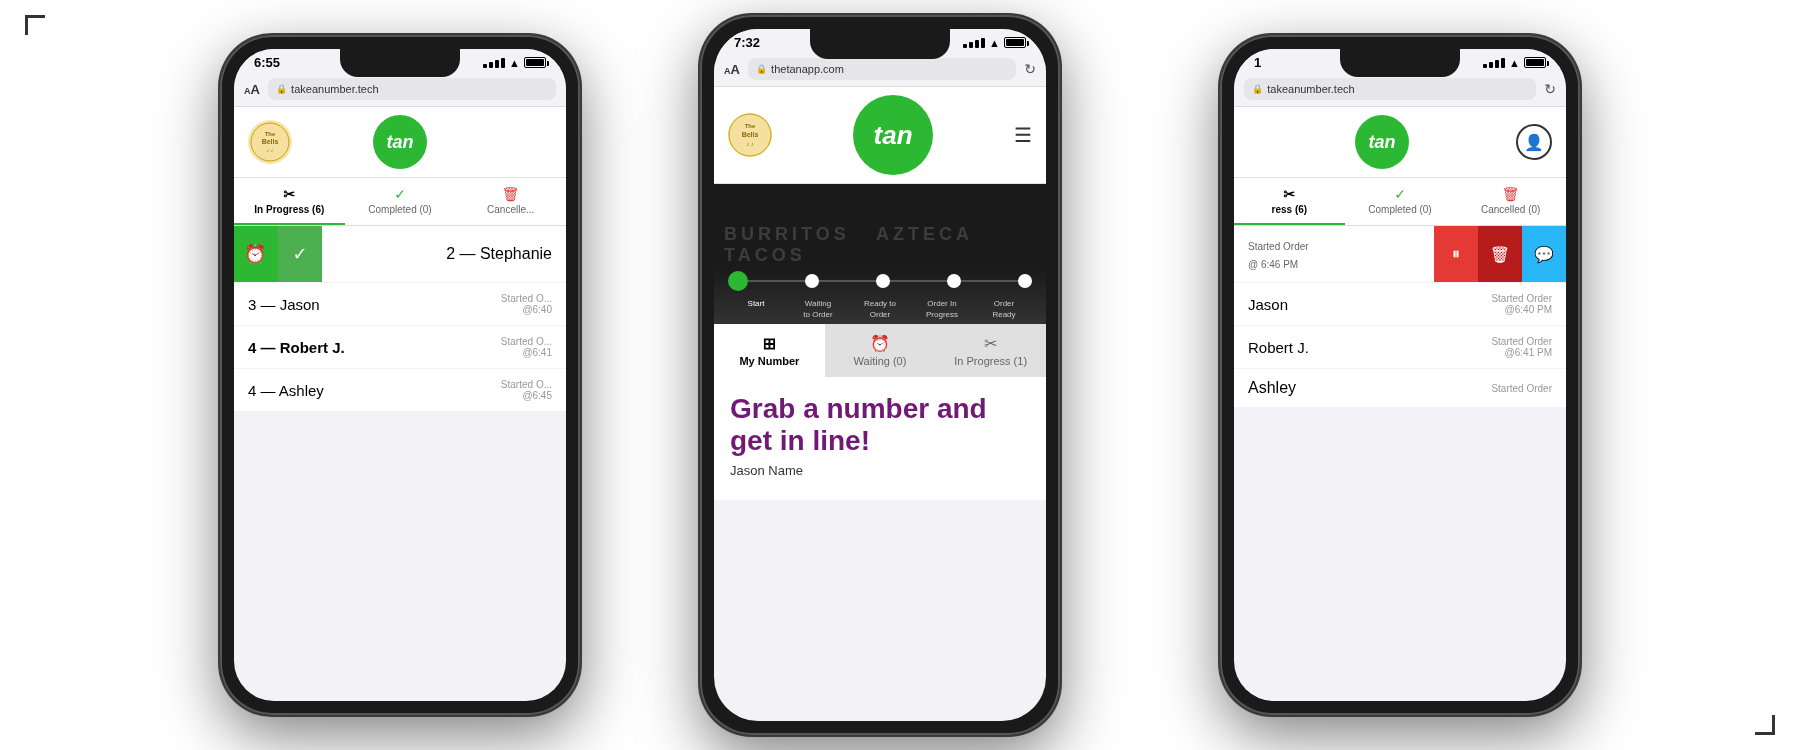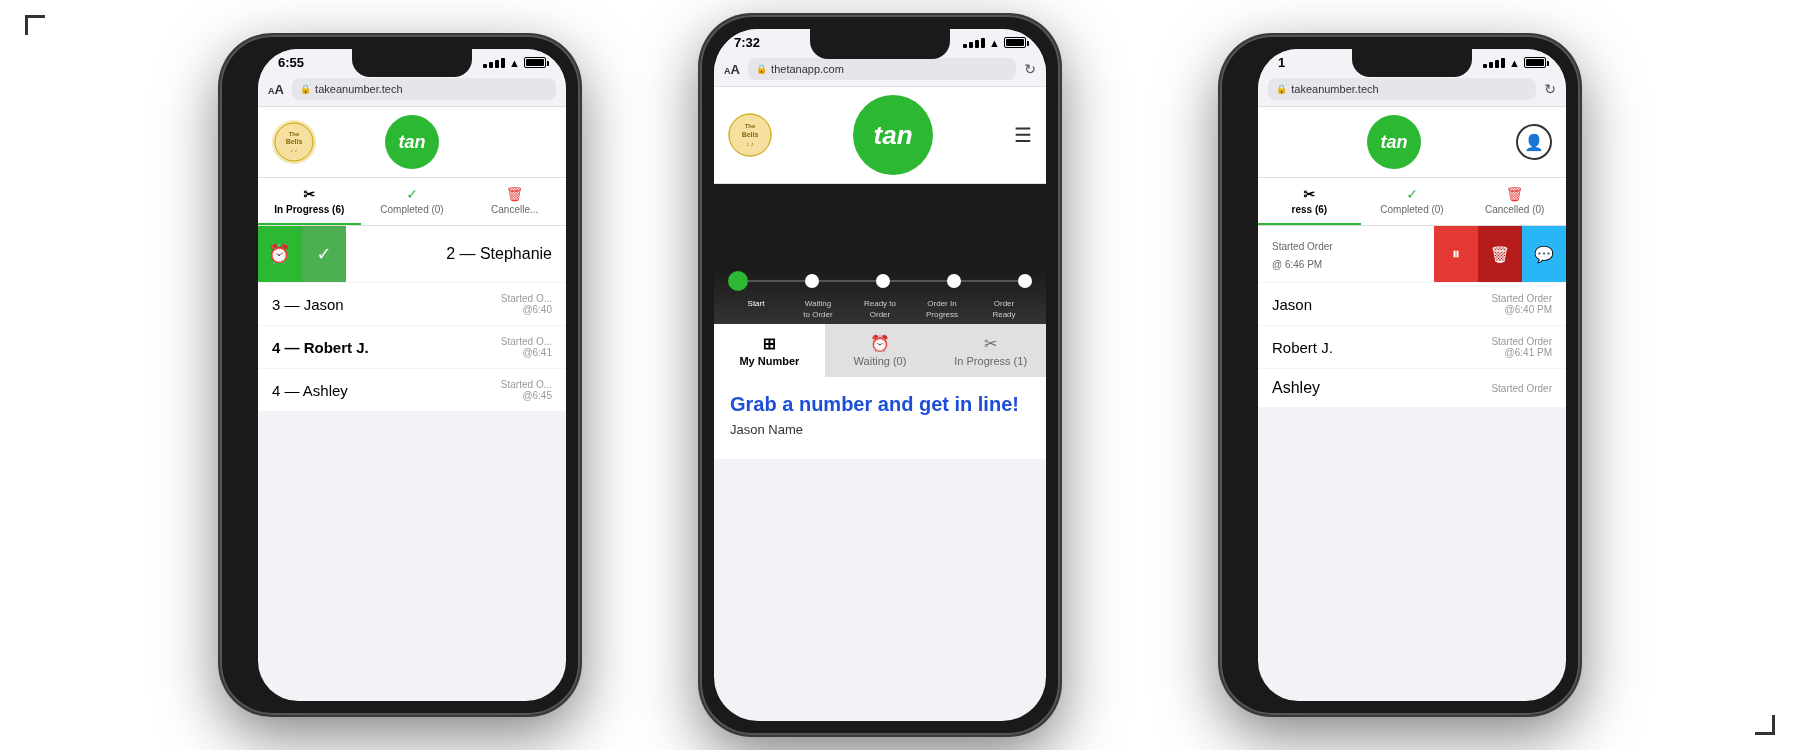--- a/index.html
+++ b/index.html
@@ -61,21 +61,20 @@
       overflow: hidden;
     }
 
     .phone-left .phone-screen,
     .phone-right .phone-screen {
       top: 14px;
       left: 14px;
       right: 14px;
       bottom: 14px;
       border-radius: 40px;
-      margin-left: 24px;
     }
 
     .phone-center .phone-screen {
       top: 14px;
       left: 14px;
       right: 14px;
       bottom: 14px;
       border-radius: 44px;
     }
 
@@ -303,21 +302,21 @@
     .center-tab.active {
       background: #fff; color: #000; font-weight: 600;
     }
     .center-tab-icon { font-size: 16px; display: block; margin-bottom: 2px; }
 
     
     .form-section {
       background: #fff;
       padding: 16px;
     }
-    .form-title { font-size: 20px; font-weight: 700; color: #1d4ed8; margin-bottom: 6px; }
+    .form-title { font-size: 28px; font-weight: 700; color: #701a75; margin-bottom: 6px; }
     .form-label { font-size: 13px; color: #333; margin-bottom: 6px; display: block; }
     .form-input {
       width: 100%; padding: 12px 14px;
       border: 1px solid #ddd; border-radius: 8px;
       font-size: 14px; color: #999;
       background: #fff;
     }
 
     
     .corner-br { position: absolute; right: 5px; bottom: 5px; width: 20px; height: 20px;
@@ -449,20 +448,21 @@
             <text x="22" y="33" text-anchor="middle" font-size="6" fill="#8b6914">♪ ♪</text>
           </svg>
         </div>
         <div class="tan-logo-lg">
           <span>tan</span>
         </div>
         <div class="hamburger">☰</div>
       </div>
 
       <div class="hero-bg">
+        <span class="hero-bg-text" style="font-size:18px;letter-spacing:4px;left:10px;top:40px">BURRITOS &nbsp; AZTECA &nbsp; TACOS</span>
         <div style="position:absolute;bottom:0;left:0;right:0;padding:10px 14px 4px;">
           <div class="steps-line">
             <div class="step-dot active"></div>
             <div class="step-connector"></div>
             <div class="step-dot"></div>
             <div class="step-connector"></div>
             <div class="step-dot"></div>
             <div class="step-connector"></div>
             <div class="step-dot"></div>
             <div class="step-connector"></div>

